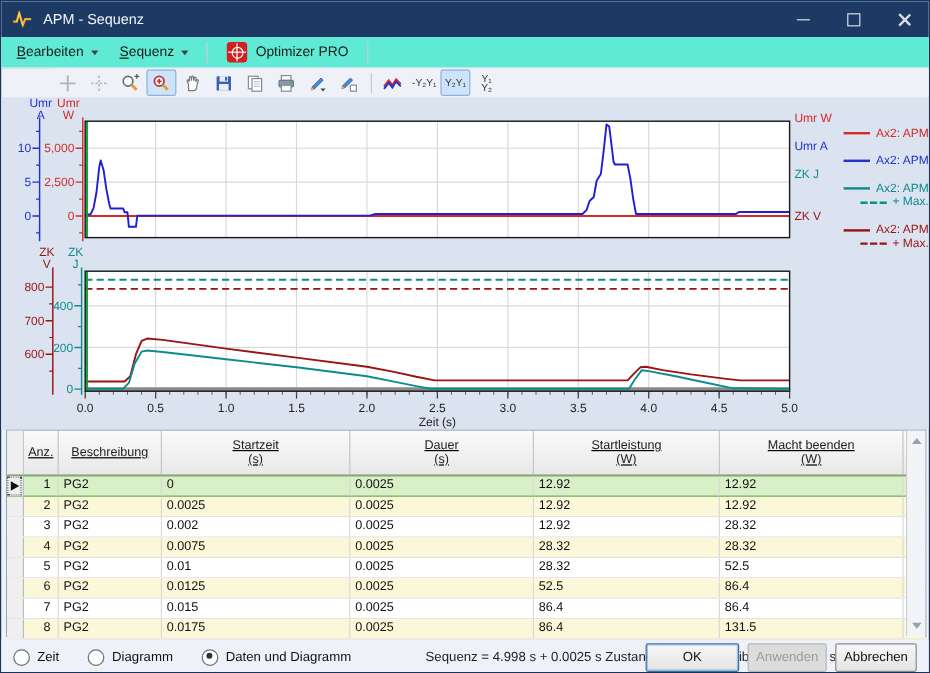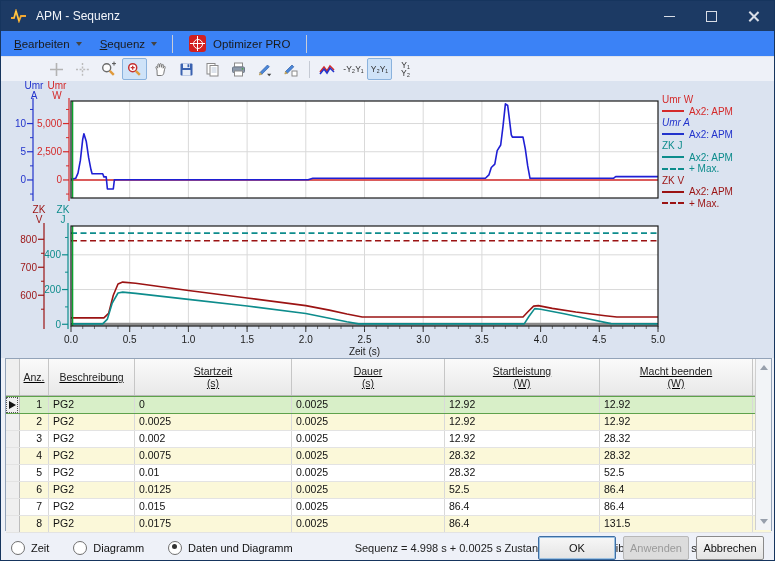--- a/index.html
+++ b/index.html
@@ -14,21 +14,21 @@
   .titlebar .title{color:#f2f5fa;font-size:12px;}
   .wincontrols{position:absolute;right:0;top:0;height:30px;display:flex;}
   .winbtn{width:42px;height:30px;display:flex;align-items:center;justify-content:center;}
   .glyph-min{width:11px;height:0;border-top:1px solid #d8dde6;}
   .glyph-max{width:9px;height:9px;border:1px solid #d8dde6;}
   .glyph-close{position:relative;width:11px;height:11px;}
   .glyph-close:before,.glyph-close:after{content:"";position:absolute;left:5px;top:-1px;width:1.5px;height:13px;background:#d8dde6;}
   .glyph-close:before{transform:rotate(45deg);}  .glyph-close:after{transform:rotate(-45deg);}
 
   
-  .menubar{position:absolute;left:0;top:30px;width:100%;height:26px;background:#3b82f6;
+  .menubar{position:absolute;left:0;top:30px;width:100%;height:26px;background:#5eead4;
     border-bottom:1px solid #dfe3ec;display:flex;align-items:center;padding-left:4px;box-sizing:border-box;}
   .menuitem{display:flex;align-items:center;gap:6px;padding:3px 9px;font-size:11.5px;color:#1a1a1a;cursor:default;}
   .menuitem .mn::first-letter{text-decoration:underline;}
   .dd-arrow{width:0;height:0;border-left:3.5px solid transparent;border-right:3.5px solid transparent;border-top:4px solid #444;}
   .vsep{width:1px;height:18px;background:#c9cdd8;margin:0 6px;}
   .optimizer{display:flex;align-items:center;gap:7px;padding:2px 10px;font-size:11.5px;color:#1a1a1a;}
   .opt-icon{width:17px;height:17px;border-radius:3px;background:#d21f1f;position:relative;}
   .opt-icon:before{content:"";position:absolute;left:3.5px;top:3.5px;width:8px;height:8px;border:1.5px solid #fff;border-radius:50%;}
   .opt-icon:after{content:"";position:absolute;left:7.7px;top:1px;width:1.6px;height:15px;background:linear-gradient(#fff,#fff);box-shadow:0 0 0 0 #fff;}
   .opt-cross-h{position:absolute;left:1px;top:7.7px;width:15px;height:1.6px;background:#fff;}
@@ -43,21 +43,21 @@
   .tsep{width:1px;height:17px;background:#c5cad4;margin:0 5px;}
   .ylabel{font-size:8.5px;line-height:8px;color:#333;text-align:center;}
 
   
   .chartpanel{position:absolute;left:0;top:80px;width:100%;height:277px;background:#dbe3f0;}
   .chartsvg{position:absolute;left:0;}
   #chart1{top:0;}
   #chart2{top:124px;}
   .legend{position:absolute;left:661px;top:13px;width:112px;font-size:10px;line-height:11.5px;}
   .lg-title{font-weight:400;}
-  .lg-row{display:flex;align-items:center;gap:5px;}
+  .lg-row{display:flex;align-items:center;gap:5px;justify-content:flex-end;}
   .lg-line{width:22px;border-top-width:2px;border-top-style:solid;height:0;flex:none;}
 
   
   .gridwrap{position:absolute;left:4px;top:357px;width:767px;height:173px;background:#fff;
     border:1px solid #93a3b8;box-sizing:border-box;}
   .g-head{display:flex;height:37px;background:linear-gradient(#fafafa,#e8e8e8);
     border-bottom:1px solid #b9b9b9;box-sizing:border-box;text-decoration:underline;}
   .g-hcell{border-right:1px solid #c6c6c6;box-sizing:border-box;display:flex;flex-direction:column;
     align-items:center;justify-content:center;font-size:10.5px;color:#222;line-height:12px;text-align:center;}
   .g-hcell.selcol{background:#efefef;}
@@ -385,21 +385,21 @@
         <polyline points="70.0,118.9 101.7,118.9 106.4,114.1 111.1,98.4 117.0,88.0 121.7,87.1 134.6,88.4 187.4,94.4 246.1,101.0 304.8,108.5 328.3,113.2 345.9,116.8 357.6,118.9 523.2,118.9 527.9,111.5 533.7,103.6 539.6,104.3 563.1,108.8 586.6,113.7 610.0,118.6 657.0,118.9" fill="none" stroke="#0d8c8c" stroke-width="1.6" stroke-linejoin="round"></polyline>
         <line x1="71.5" y1="21" x2="71.5" y2="121" stroke="#0aa32e" stroke-width="1.6"></line>
         <rect x="70" y="21" width="587" height="100" fill="none" stroke="#1a1a1a" stroke-width="1.2"></rect>
       </svg>
     <div class="legend" id="legend">
         <div class="lg-title" style="color: rgb(212, 42, 42);">Umr W</div>
         <div class="lg-row">
           <span class="lg-line" style="border-top-color: rgb(212, 42, 42);"></span>
           <span style="color: rgb(212, 42, 42);">Ax2: APM</span>
         </div>
-        <div class="lg-title" style="color: rgb(34, 51, 204); font-style: italic;">Umr A</div>
+        <div class="lg-title" style="color: rgb(34, 51, 204);">Umr A</div>
         <div class="lg-row">
           <span class="lg-line" style="border-top-color: rgb(34, 51, 204);"></span>
           <span style="color: rgb(34, 51, 204);">Ax2: APM</span>
         </div>
         <div class="lg-title" style="color: rgb(13, 140, 140);">ZK J</div>
         <div class="lg-row">
           <span class="lg-line" style="border-top-color: rgb(13, 140, 140);"></span>
           <span style="color: rgb(13, 140, 140);">Ax2: APM</span>
         </div>
         <div class="lg-row">

